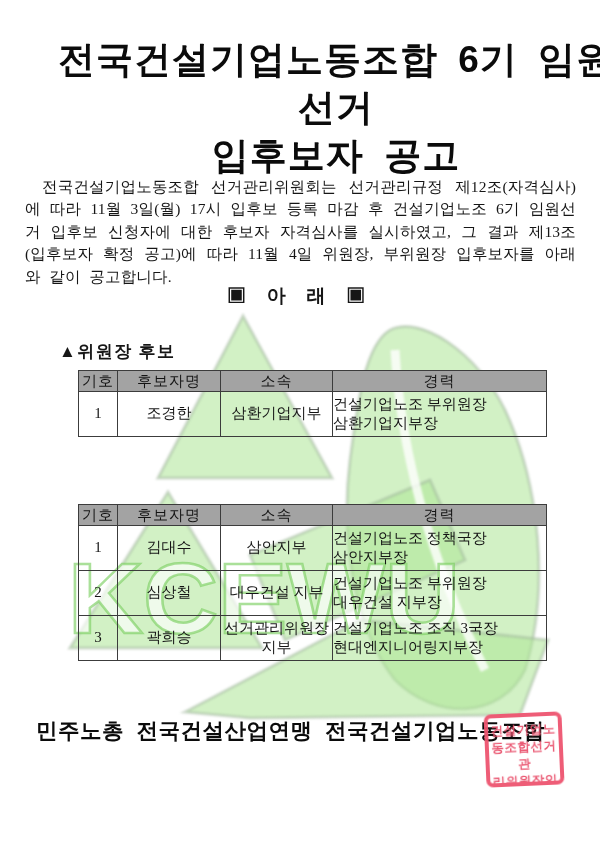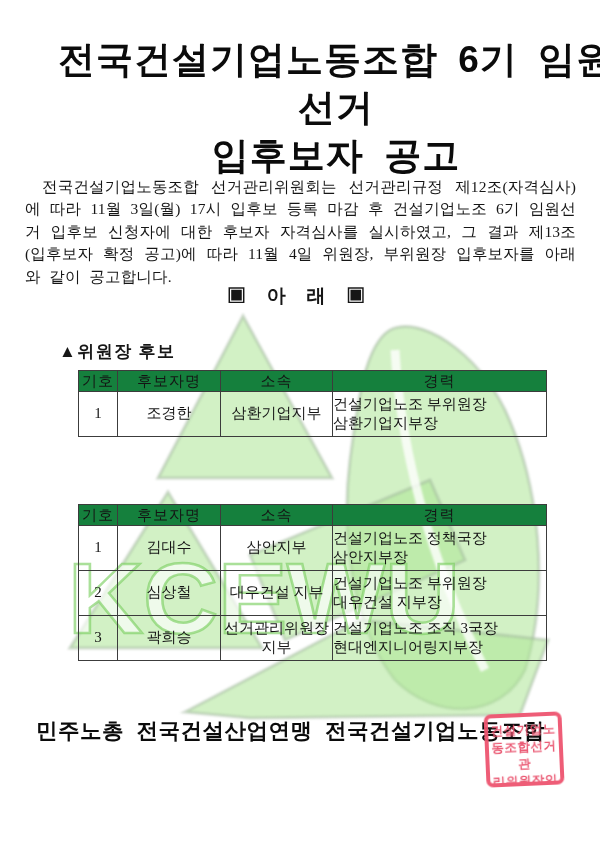--- a/index.html
+++ b/index.html
@@ -21,21 +21,21 @@
   
   .sec-h{position:absolute;left:59px;z-index:1;font-size:17px;font-weight:bold;letter-spacing:1.5px;}
   .sec-h.s1{top:340px;}
   .sec-h.s2{top:474px;}
   
   table.cand{position:absolute;left:78px;width:468px;z-index:1;border-collapse:collapse;
              table-layout:fixed;font-size:15px;color:#141414;}
   table.cand.t1{top:370px;}
   table.cand.t2{top:504px;}
   .cand th,.cand td{border:1.4px solid #3c3c3c;padding:0;}
-  .cand th{background:#15803d;height:20px;font-weight:normal;letter-spacing:1px;}
+  .cand th{background:#a3a3a3;height:20px;font-weight:normal;letter-spacing:1px;}
   .cand td{height:44px;text-align:center;white-space:pre-line;line-height:19.5px;}
   .cand td.col-career{text-align:left;}
   
   .footer{position:absolute;top:711px;left:0;width:524px;z-index:1;
           font-family:"Liberation Sans", sans-serif;font-weight:900;font-size:21.5px;
           line-height:41px;letter-spacing:0.5px;word-spacing:6px;color:#0b0b0b;margin-left:36px;}
   
   .seal{position:absolute;left:485px;top:713px;width:78px;height:73px;z-index:1;
         box-sizing:border-box;border:4px solid #ee5570;border-radius:7px;
         transform:rotate(-2.5deg);color:#e9526d;text-align:center;

